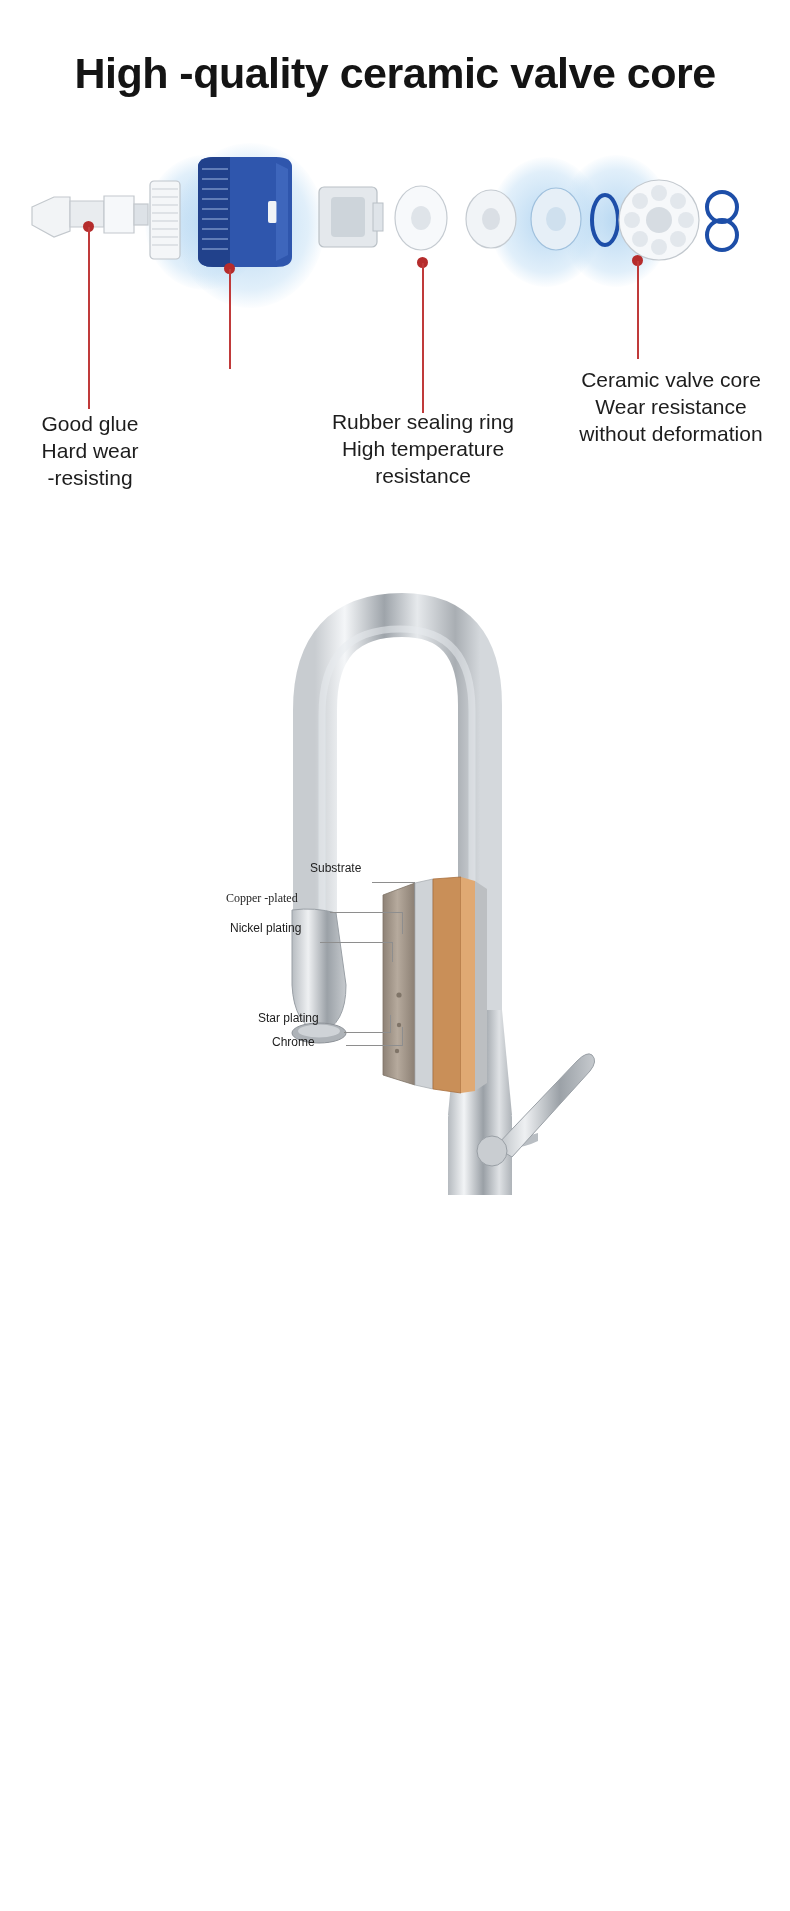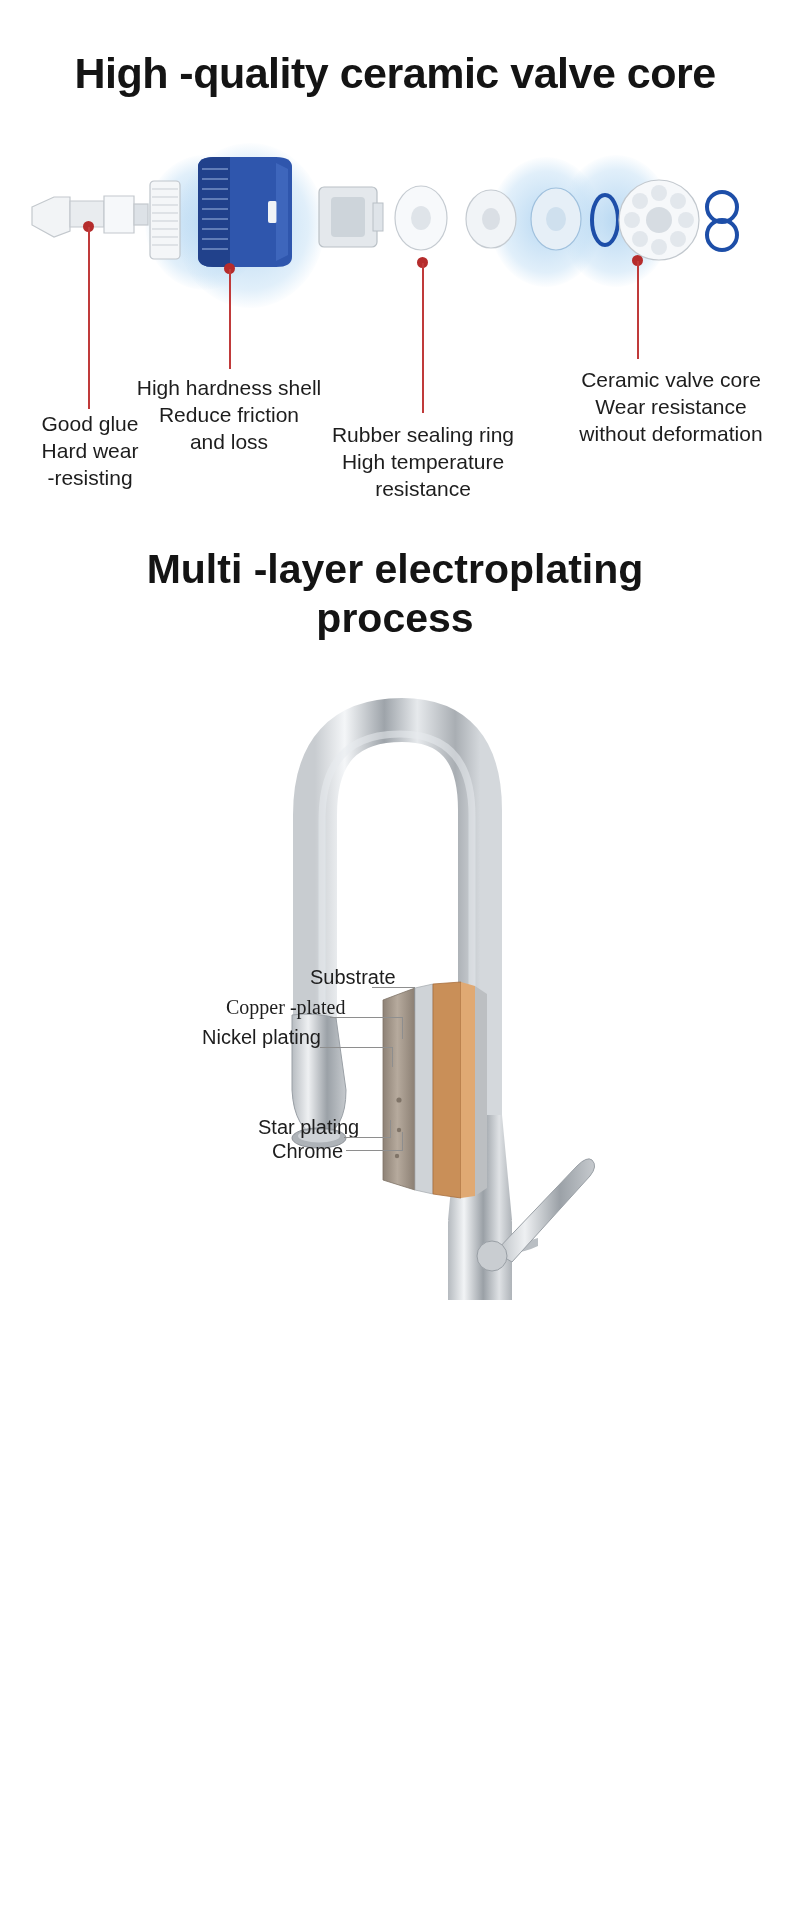--- a/index.html
+++ b/index.html
@@ -95,21 +95,21 @@
 
   .faucet-wrap {
     position: relative;
     width: 790px;
     height: 660px;
     margin-top: 6px;
   }
 
   .plate-label {
     position: absolute;
-    font-size: 20px;
+    font-size: 12px;
     color: #1d1d1d;
     white-space: nowrap;
   }
   .plate-line {
     position: absolute;
     background: #8e8e8e;
     height: 1px;
   }
   .plate-vline {
     position: absolute;
@@ -223,37 +223,32 @@
 
     <div class="dot" style="left:417px; top:122px;"></div>
     <div class="leader" style="left:422px; top:128px; height:150px;"></div>
 
     <div class="dot" style="left:632px; top:120px;"></div>
     <div class="leader" style="left:637px; top:126px; height:98px;"></div>
 
     <div class="callout" style="left:10px; top:276px; width:160px;">Good glue
 Hard wear
 -resisting</div>
-    <div class="callout" style="left:118px; top:240px; width:222px;">High hardness shell
-Reduce friction
-and loss</div>
-    <div class="callout" style="left:310px; top:287px; width:226px;text-align:center;">Rubber sealing ring
+    <div class="callout" style="left:310px; top:274px; width:226px;text-align:center;">Rubber sealing ring
 High temperature
 resistance</div>
     <div class="callout" style="left:540px; top:232px; width:262px;">Ceramic valve core
 Wear resistance
 without deformation</div>
 
   </div>
 </div>
 
 <div class="section" style="margin-top:160px;">
 
-  <h2 class="h2" style="white-space:pre-line;">Multi -layer electroplating
-process</h2>
 
   <div class="faucet-wrap">
 
     <svg style="position:absolute; left:140px; top:10px;" width="460" height="640" viewBox="0 0 460 640">
       <defs>
         <linearGradient id="chrome" x1="0" y1="0" x2="1" y2="0">
           <stop offset="0%" stop-color="#c8ccd0"></stop>
           <stop offset="18%" stop-color="#f4f6f8"></stop>
           <stop offset="42%" stop-color="#9ea4aa"></stop>
           <stop offset="62%" stop-color="#e6e9ec"></stop>
@@ -316,21 +311,21 @@
     </svg>
 
     <div class="plate-label" style="left:310px; top:316px;">Substrate</div>
     <div class="plate-line" style="left:372px; top:337px; width:42px;"></div>
     <div class="plate-vline" style="left:414px; top:337px; height:24px;"></div>
 
     <div class="plate-label" style="left:226px; top:346px;font-family:Liberation Serif, serif;">Copper -plated</div>
     <div class="plate-line" style="left:330px; top:367px; width:72px;"></div>
     <div class="plate-vline" style="left:402px; top:367px; height:22px;"></div>
 
-    <div class="plate-label" style="left:202px; top:376px;">Nickel plating</div>
+    <div class="plate-label" style="left:230px; top:376px;">Nickel plating</div>
     <div class="plate-line" style="left:320px; top:397px; width:72px;"></div>
     <div class="plate-vline" style="left:392px; top:397px; height:20px;"></div>
 
     <div class="plate-label" style="left:258px; top:466px;">Star plating</div>
     <div class="plate-label" style="left:272px; top:490px;">Chrome</div>
     <div class="plate-line" style="left:344px; top:487px; width:46px;"></div>
     <div class="plate-vline" style="left:390px; top:470px; height:18px;"></div>
     <div class="plate-line" style="left:346px; top:500px; width:56px;"></div>
     <div class="plate-vline" style="left:402px; top:482px; height:19px;"></div>
 

